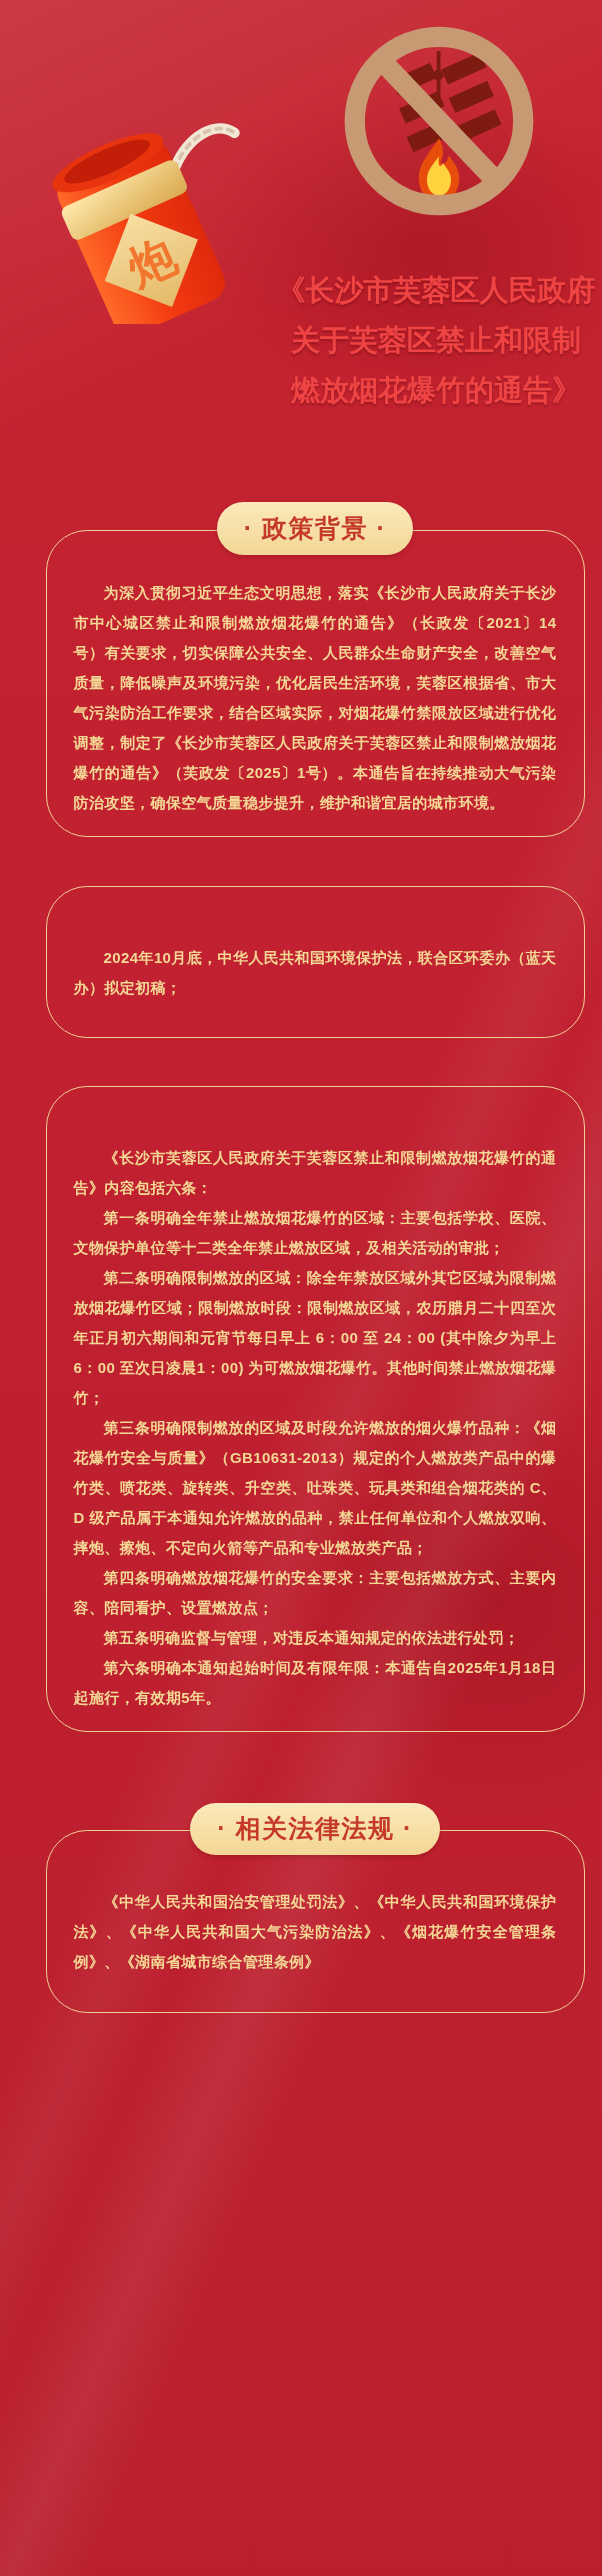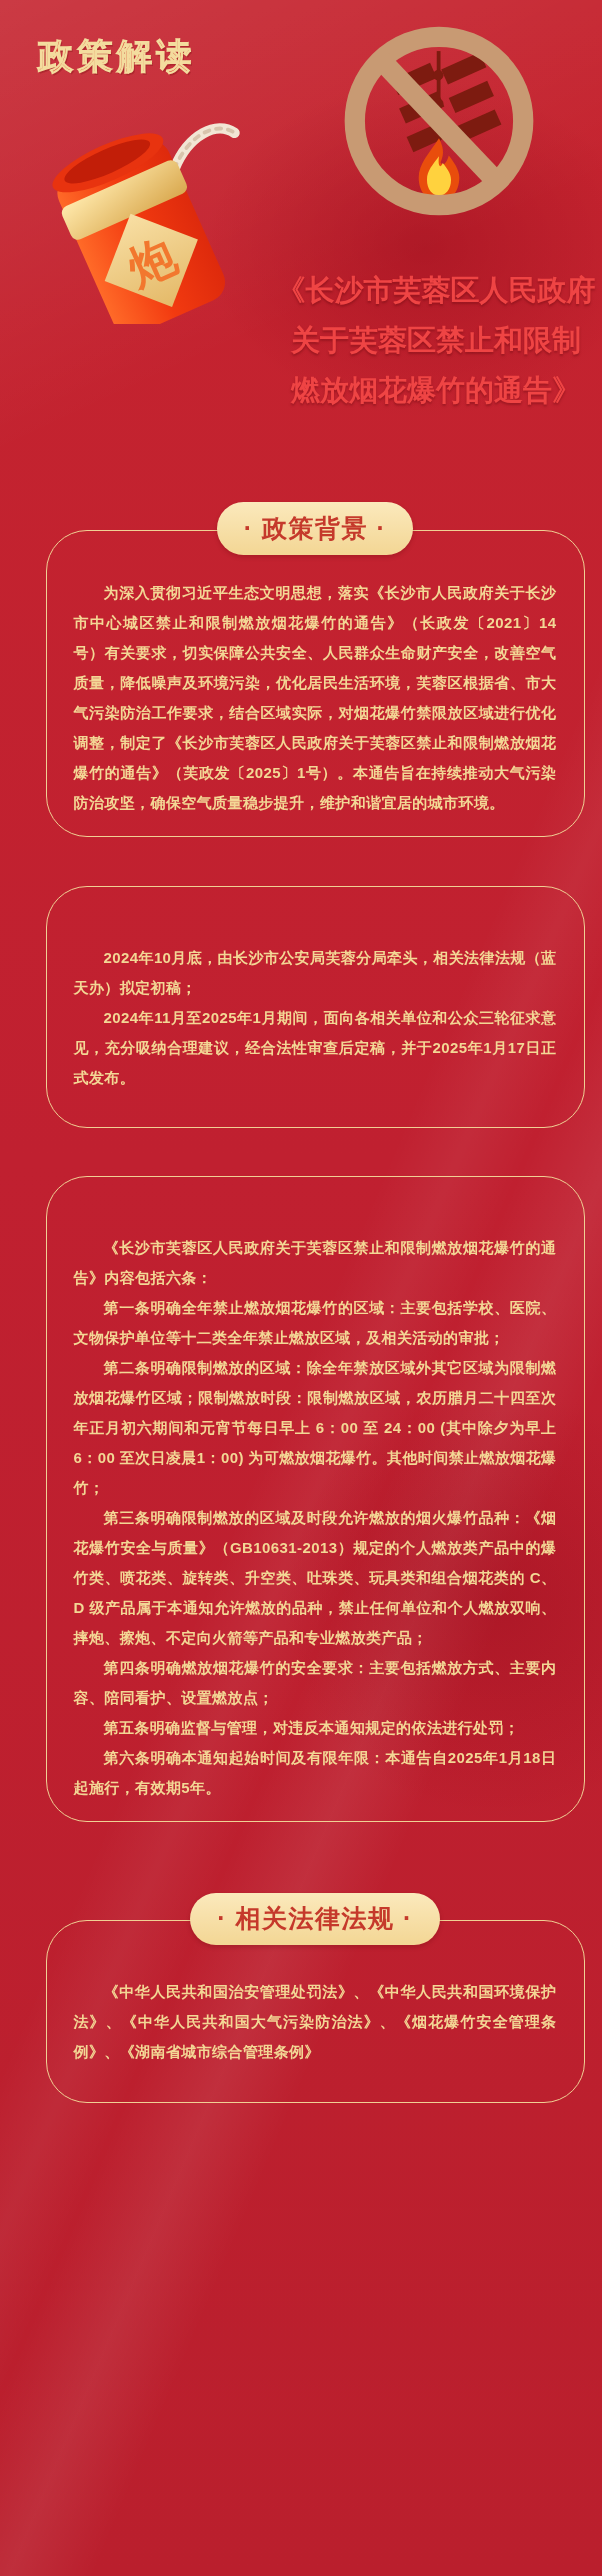--- a/index.html
+++ b/index.html
@@ -50,21 +50,20 @@
   .sec4 .box-inner{padding:56px 27px 35px 27px;}
   .para{
     color:#F3D795;font-size:15px;line-height:30px;font-weight:600;
     text-indent:2em;text-align:justify;margin:0;letter-spacing:0.4px;
   }
 </style>
 </head>
 <body>
 
 <div class="header">
-  <div class="logo">政策解读</div>
 
   <svg class="firecracker" viewBox="0 0 290 280" xmlns="http://www.w3.org/2000/svg">
     <defs>
       <linearGradient id="bodyGrad" x1="0" y1="0" x2="1" y2="0">
         <stop offset="0" stop-color="#FF6A28"></stop>
           <stop offset="0.5" stop-color="#F23A10"></stop>
           <stop offset="1" stop-color="#DE2A0C"></stop>
       </linearGradient>
       <linearGradient id="goldGrad" x1="0" y1="0" x2="1" y2="1">
         <stop offset="0" stop-color="#FFE9AC"></stop>
@@ -124,22 +123,21 @@
   <div class="box">
     <div class="box-inner">
       <p class="para">为深入贯彻习近平生态文明思想，落实《长沙市人民政府关于长沙市中心城区禁止和限制燃放烟花爆竹的通告》（长政发〔2021〕14号）有关要求，切实保障公共安全、人民群众生命财产安全，改善空气质量，降低噪声及环境污染，优化居民生活环境，芙蓉区根据省、市大气污染防治工作要求，结合区域实际，对烟花爆竹禁限放区域进行优化调整，制定了《长沙市芙蓉区人民政府关于芙蓉区禁止和限制燃放烟花爆竹的通告》（芙政发〔2025〕1号）。本通告旨在持续推动大气污染防治攻坚，确保空气质量稳步提升，维护和谐宜居的城市环境。</p>
     </div>
   </div>
 </div>
 
 <div class="section sec2">
   <div class="box">
     <div class="box-inner">
-      <p class="para">2024年10月底，由长沙市公安局芙蓉分局牵头，相关法律法规（蓝天办）拟定初稿；</p>
-      <p class="para">2024年11月至2025年1月期间，面向各相关单位和公众三轮征求意见，充分吸纳合理建议，经合法性审查后定稿，并于2025年1月17日正式发布。</p>
+      <p class="para">2024年10月底，中华人民共和国环境保护法，联合区环委办（蓝天办）拟定初稿；</p>
     </div>
   </div>
 </div>
 
 <div class="section sec3">
   <div class="box">
     <div class="box-inner">
       <p class="para">《长沙市芙蓉区人民政府关于芙蓉区禁止和限制燃放烟花爆竹的通告》内容包括六条：</p>
       <p class="para">第一条明确全年禁止燃放烟花爆竹的区域：主要包括学校、医院、文物保护单位等十二类全年禁止燃放区域，及相关活动的审批；</p>
       <p class="para">第二条明确限制燃放的区域：除全年禁放区域外其它区域为限制燃放烟花爆竹区域；限制燃放时段：限制燃放区域，农历腊月二十四至次年正月初六期间和元宵节每日早上 6：00 至 24：00 (其中除夕为早上6：00 至次日凌晨1：00) 为可燃放烟花爆竹。其他时间禁止燃放烟花爆竹；</p>

